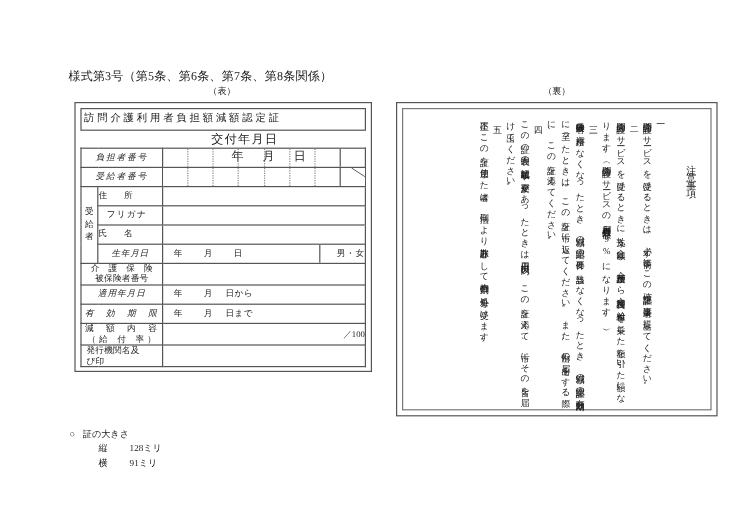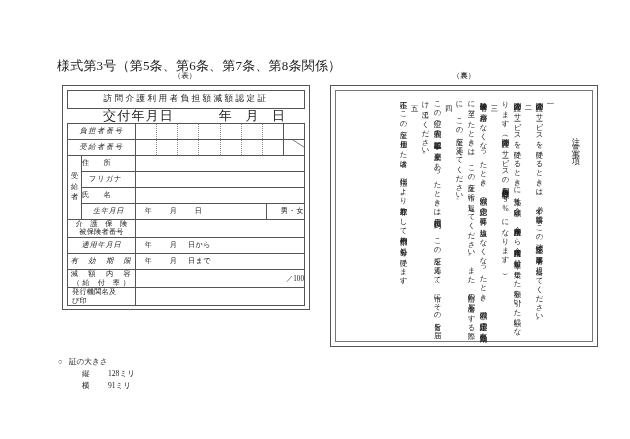--- a/index.html
+++ b/index.html
@@ -18,21 +18,21 @@
   .page {
     position: absolute;
     left: 0; top: 0;
     width: 630px; height: 439px;
   }
 
   
   .form-no {
     position: absolute;
     left: 57px; top: 57px;
-    font-size: 13px;
+    font-size: 10px;
     letter-spacing: 0.2px;
     white-space: nowrap;
   }
 
   
   .side-caption {
     position: absolute;
     font-size: 7.6px;
     text-align: center;
     white-space: nowrap;
@@ -48,42 +48,43 @@
     border: 1px solid #555;
     background: #fff;
     box-sizing: border-box;
   }
   .cert-inner { padding: 4px 4px 3px 4px; }
 
   .title-box {
     border: 1px solid #555;
     box-sizing: border-box;
     padding: 2px 2px 3px 2px;
-    text-align: center;
+    text-align: left;
   }
   .title-main {
     font-size: 8.6px;
     letter-spacing: 2.4px;
     white-space: nowrap;
     line-height: 1.35;
   }
   .title-sub {
     font-size: 7.2px;
     letter-spacing: 0.1px;
     white-space: nowrap;
     line-height: 1.3;
   }
 
   .issue-row {
     display: flex;
     align-items: center;
     height: 14px;
-    font-size: 13px;
+    font-size: 10px;
     padding-left: 36px;
     box-sizing: border-box;
+    flex-direction: column;
   }
   .issue-label { letter-spacing: 1.2px; }
   .issue-ymd { margin-left: 40px; letter-spacing: 0.4px; }
   .issue-ymd span { display: inline-block; width: 23px; text-align: center; }
 
   table.grid {
     border-collapse: collapse;
     width: 100%;
     table-layout: fixed;
   }

